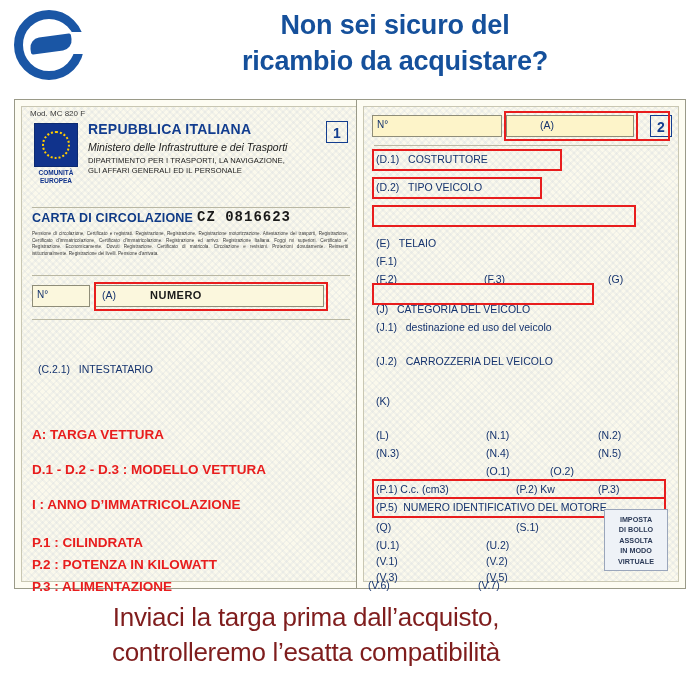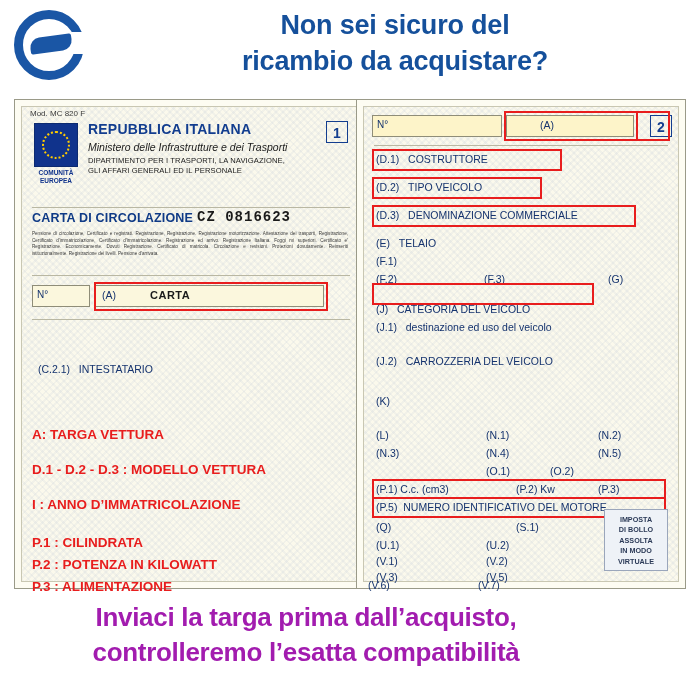--- a/index.html
+++ b/index.html
@@ -73,23 +73,23 @@
     letter-spacing: -0.2px;
   }
 
   
   .footer {
     position: absolute;
     left: 0;
     top: 600px;
     width: 612px;
     text-align: center;
-    color: #a21caf;
+    color: #7f1d1d;
     font-size: 26px;
-    font-weight: bold;
+    font-weight: normal;
     line-height: 1.35;
     letter-spacing: -0.3px;
   }
 
   
   .doc {
     position: absolute;
     background: #fdfcf2;
     border: 1px solid #9a9a88;
     box-sizing: border-box;
@@ -362,21 +362,21 @@
 
       <div class="fineprint">Pensione di circolazione, Certificato e registrati. Registrazione, Registrazione. Registrazione motorizzazione. Attestazione dei trasporti, Registrazione, Certificato d'immatricolazione, Certificato d'immatricolazione. Registrazione ed arrivo. Registrazione Italiana. Foggi mi superiori. Certificato e' Registrazione. Economicamente. Dovuti Registrazione. Certificato di matricola. Circolazione e revisioni. Protezioni dovutamente. Reinseriti istituzionalmente. Registrazione dei livelli. Pensione d'arrivata.</div>
 
       <div class="divider" style="top:168px;"></div>
 
       <div class="nbox" style="left:10px; top:178px; width:58px; height:22px;">
         <div class="nbox-label">N°</div>
       </div>
       <div class="nbox" style="left:72px; top:178px; width:230px; height:22px;"></div>
       <div class="paren-label" style="left:80px; top:182px;">(A)</div>
-      <div class="targa-label" style="left:128px; top:182px;">CARTA</div>
+      <div class="targa-label" style="left:128px; top:182px;">NUMERO</div>
       <div class="redbox" style="left:72px; top:175px; width:234px; height:29px;"></div>
 
       <div class="divider" style="top:212px;"></div>
 
       <div class="field" style="left:16px; top:256px;">
         <span>(C.2.1)</span>
         &nbsp;&nbsp;<span>INTESTATARIO</span>
       </div>
 
       <div class="redtext" style="left:10px; top:320px;">A: TARGA VETTURA</div>
@@ -409,24 +409,20 @@
         &nbsp;&nbsp;<span>COSTRUTTORE</span>
       </div>
       <div class="redbox" style="left:8px; top:42px; width:190px; height:22px;"></div>
 
       <div class="field" style="left:12px; top:74px;">
         <span>(D.2)</span>
         &nbsp;&nbsp;<span>TIPO VEICOLO</span>
       </div>
       <div class="redbox" style="left:8px; top:70px; width:170px; height:22px;"></div>
 
-      <div class="field" style="left:12px; top:102px;">
-        <span>(D.3)</span>
-        &nbsp;&nbsp;<span>DENOMINAZIONE COMMERCIALE</span>
-      </div>
       <div class="redbox" style="left:8px; top:98px; width:264px; height:22px;"></div>
 
       <div class="field" style="left:12px; top:130px;">
         <span>(E)</span>
         &nbsp;&nbsp;<span>TELAIO</span>
       </div>
 
       <div class="field" style="left:12px; top:148px;">
         <span>(F.1)</span>
       </div>

